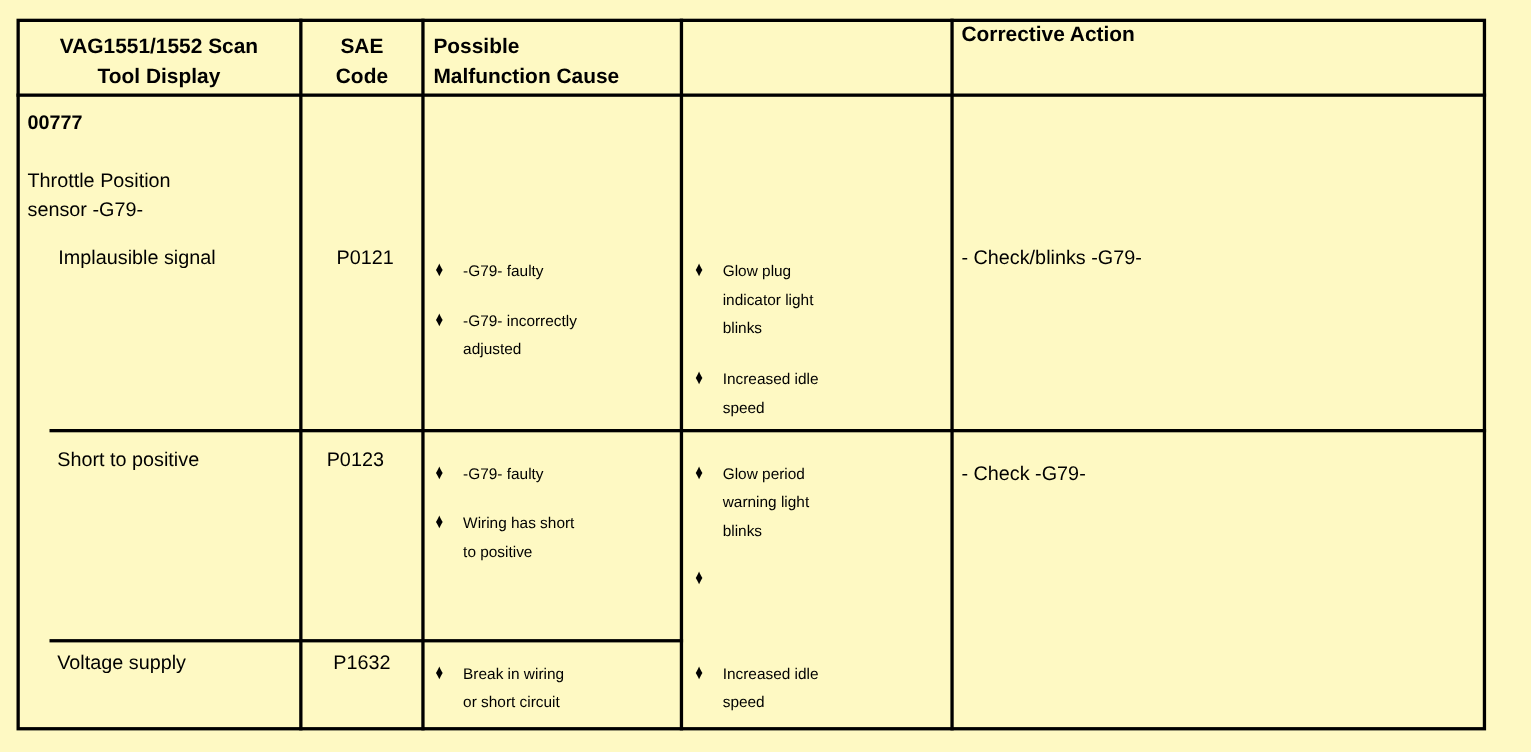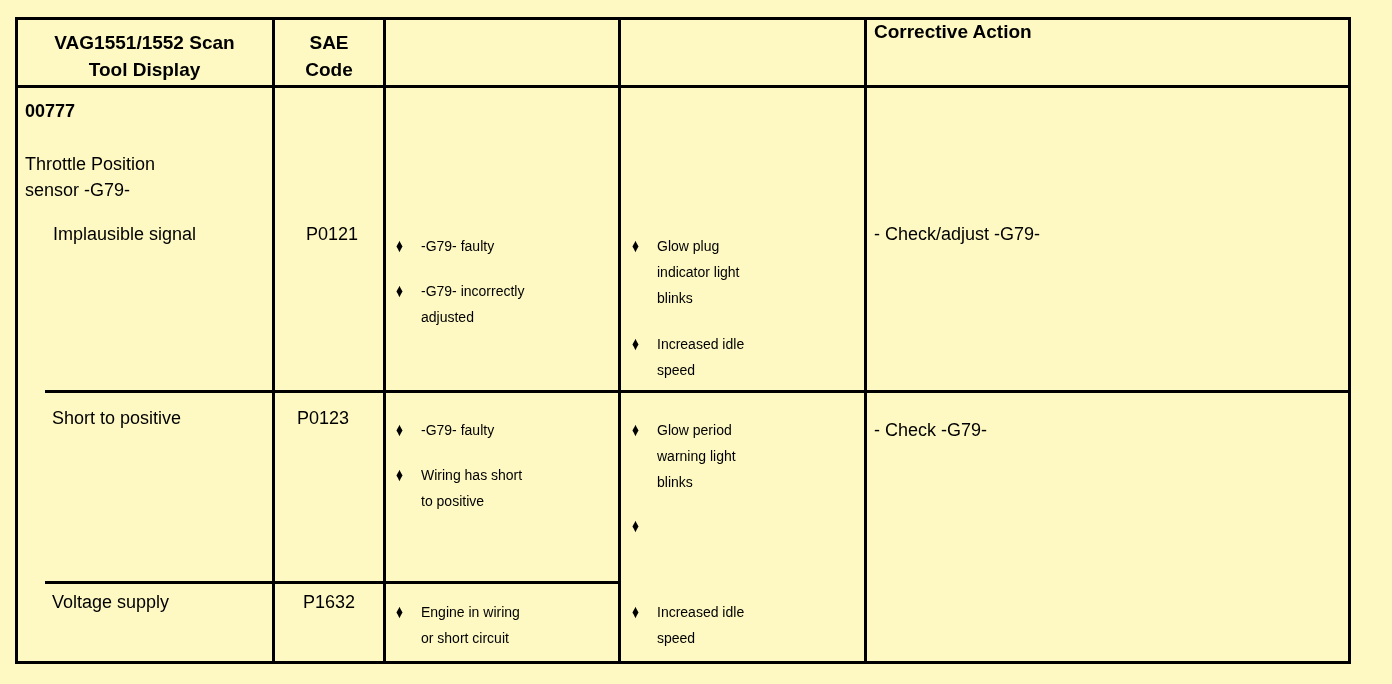--- a/index.html
+++ b/index.html
@@ -63,20 +63,22 @@
   <div class="vline" style="left:864px;"></div>
 
   <div class="hline" style="left:15px; top:85px; width:1336px;"></div>
   <div class="hline" style="left:45px; top:390px; width:1306px;"></div>
   <div class="hline" style="left:45px; top:581px; width:576px;"></div>
 
   <div class="txt hdr ctr" style="left:17px; top:29px; width:255px;">VAG1551/1552 Scan
 Tool Display</div>
   <div class="txt hdr ctr" style="left:275px; top:29px; width:108px;">SAE
 Code</div>
+  <div class="txt hdr" style="left:394px; top:29px;">Possible
+Malfunction Cause</div>
   <div class="txt hdr" style="left:874px; top:18px;">Corrective Action</div>
 
   <div class="txt bold" style="left:25px; top:98px;">00777</div>
   <div class="txt" style="left:25px; top:151px;">Throttle Position
 sensor -G79-</div>
   <div class="txt" style="left:53px; top:221px;">Implausible signal</div>
   <div class="txt" style="left:52px; top:405px;">Short to positive</div>
   <div class="txt" style="left:52px; top:589px;">Voltage supply</div>
 
   <div class="txt ctr" style="left:275px; top:221px; width:114px;">P0121</div>
@@ -96,21 +98,21 @@
     <span class="bullet">♦</span>
     <span class="bullet-text">-G79- faulty</span>
   </div>
   <div class="bullet-item" style="left:396px; top:462px;">
     <span class="bullet">♦</span>
     <span class="bullet-text">Wiring has short
 to positive</span>
   </div>
   <div class="bullet-item" style="left:396px; top:599px;">
     <span class="bullet">♦</span>
-    <span class="bullet-text">Engine in wiring
+    <span class="bullet-text">Break in wiring
 or short circuit</span>
   </div>
 
   <div class="bullet-item" style="left:632px; top:233px;">
     <span class="bullet">♦</span>
     <span class="bullet-text">Glow plug
 indicator light
 blinks</span>
   </div>
   <div class="bullet-item" style="left:632px; top:331px;">
@@ -126,16 +128,16 @@
   </div>
   <div class="bullet-item" style="left:632px; top:513px;">
     <span class="bullet">♦</span>
   </div>
   <div class="bullet-item" style="left:632px; top:599px;">
     <span class="bullet">♦</span>
     <span class="bullet-text">Increased idle
 speed</span>
   </div>
 
-  <div class="txt" style="left:874px; top:221px;">- Check/adjust -G79-</div>
+  <div class="txt" style="left:874px; top:221px;">- Check/blinks -G79-</div>
   <div class="txt" style="left:874px; top:417px;">- Check -G79-</div>
 
 </div>
 
 </body></html>

